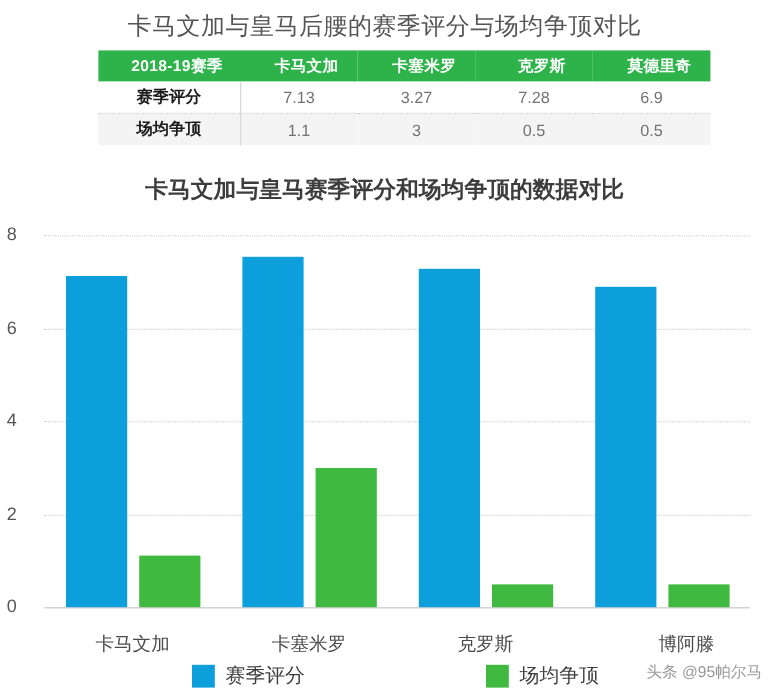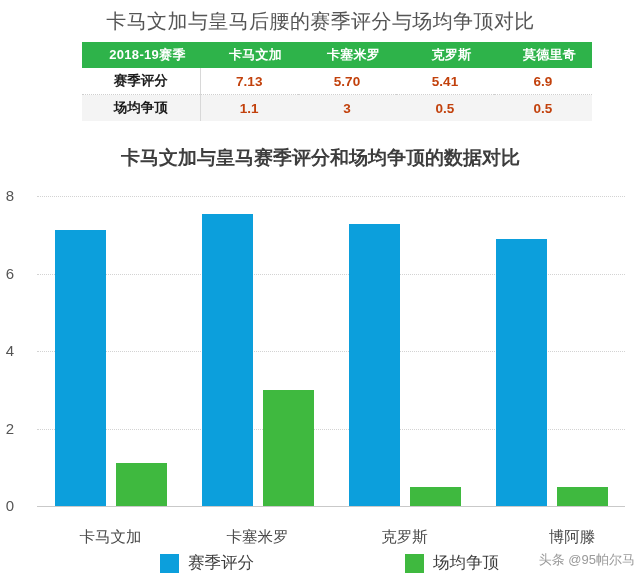--- a/index.html
+++ b/index.html
@@ -46,22 +46,22 @@
     vertical-align: middle;
   }
   .stat-table thead th {
     background: #2eb34a;
     color: #ffffff;
     font-weight: bold;
     letter-spacing: 0.3px;
     padding-left: 13px;
   }
   .stat-table tbody td {
-    font-weight: bold;
-    color: #c2410c;
+    font-weight: normal;
+    color: #737373;
     font-size: 13.5px;
   }
   .stat-table tbody tr.row-even td {
     background: #f4f4f4;
   }
   .stat-table tbody tr.row-odd td {
     background: #ffffff;
   }
   .stat-table tbody tr + tr td {
     border-top: 1px dotted #cfcfcf;
@@ -201,22 +201,22 @@
       <th>卡马文加</th>
       <th>卡塞米罗</th>
       <th>克罗斯</th>
       <th>莫德里奇</th>
     </tr>
   </thead>
   <tbody>
     <tr class="row-odd">
       <td class="rowhead">赛季评分</td>
       <td>7.13</td>
-      <td>5.70</td>
-      <td>5.41</td>
+      <td>3.27</td>
+      <td>7.28</td>
       <td>6.9</td>
     </tr>
     <tr class="row-even">
       <td class="rowhead">场均争顶</td>
       <td>1.1</td>
       <td>3</td>
       <td>0.5</td>
       <td>0.5</td>
     </tr>
   </tbody>

